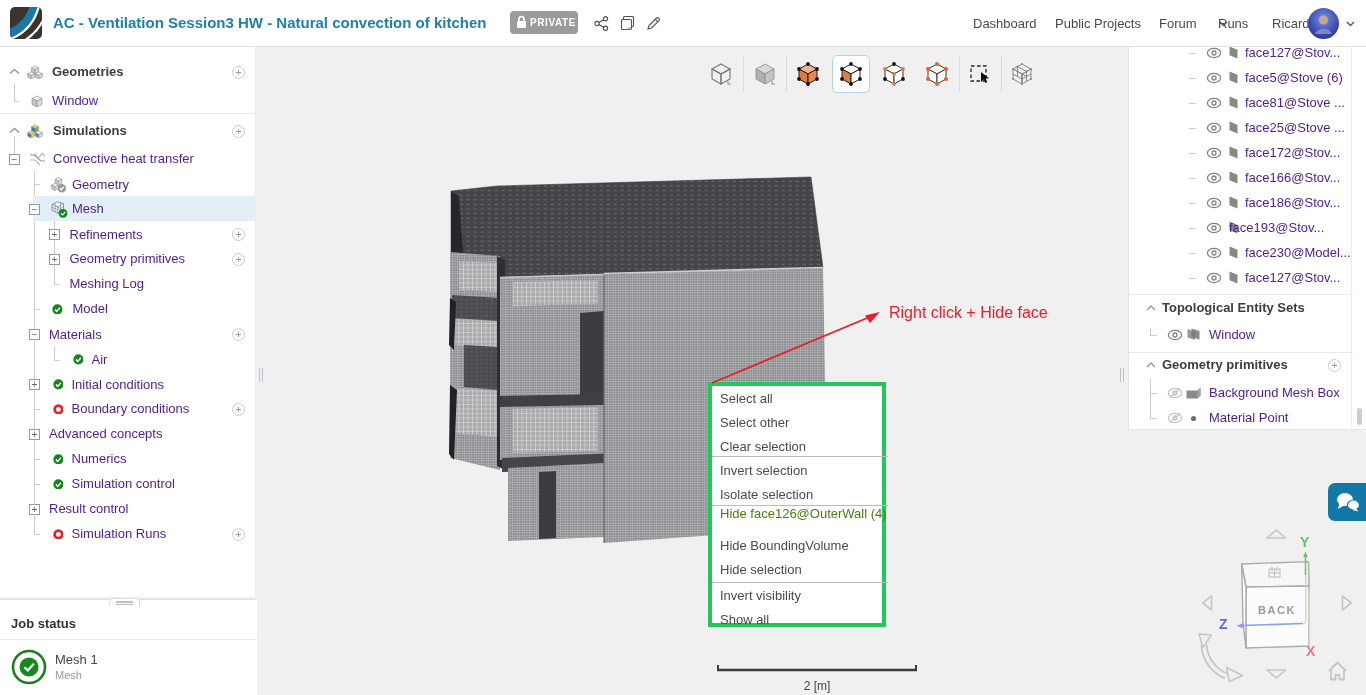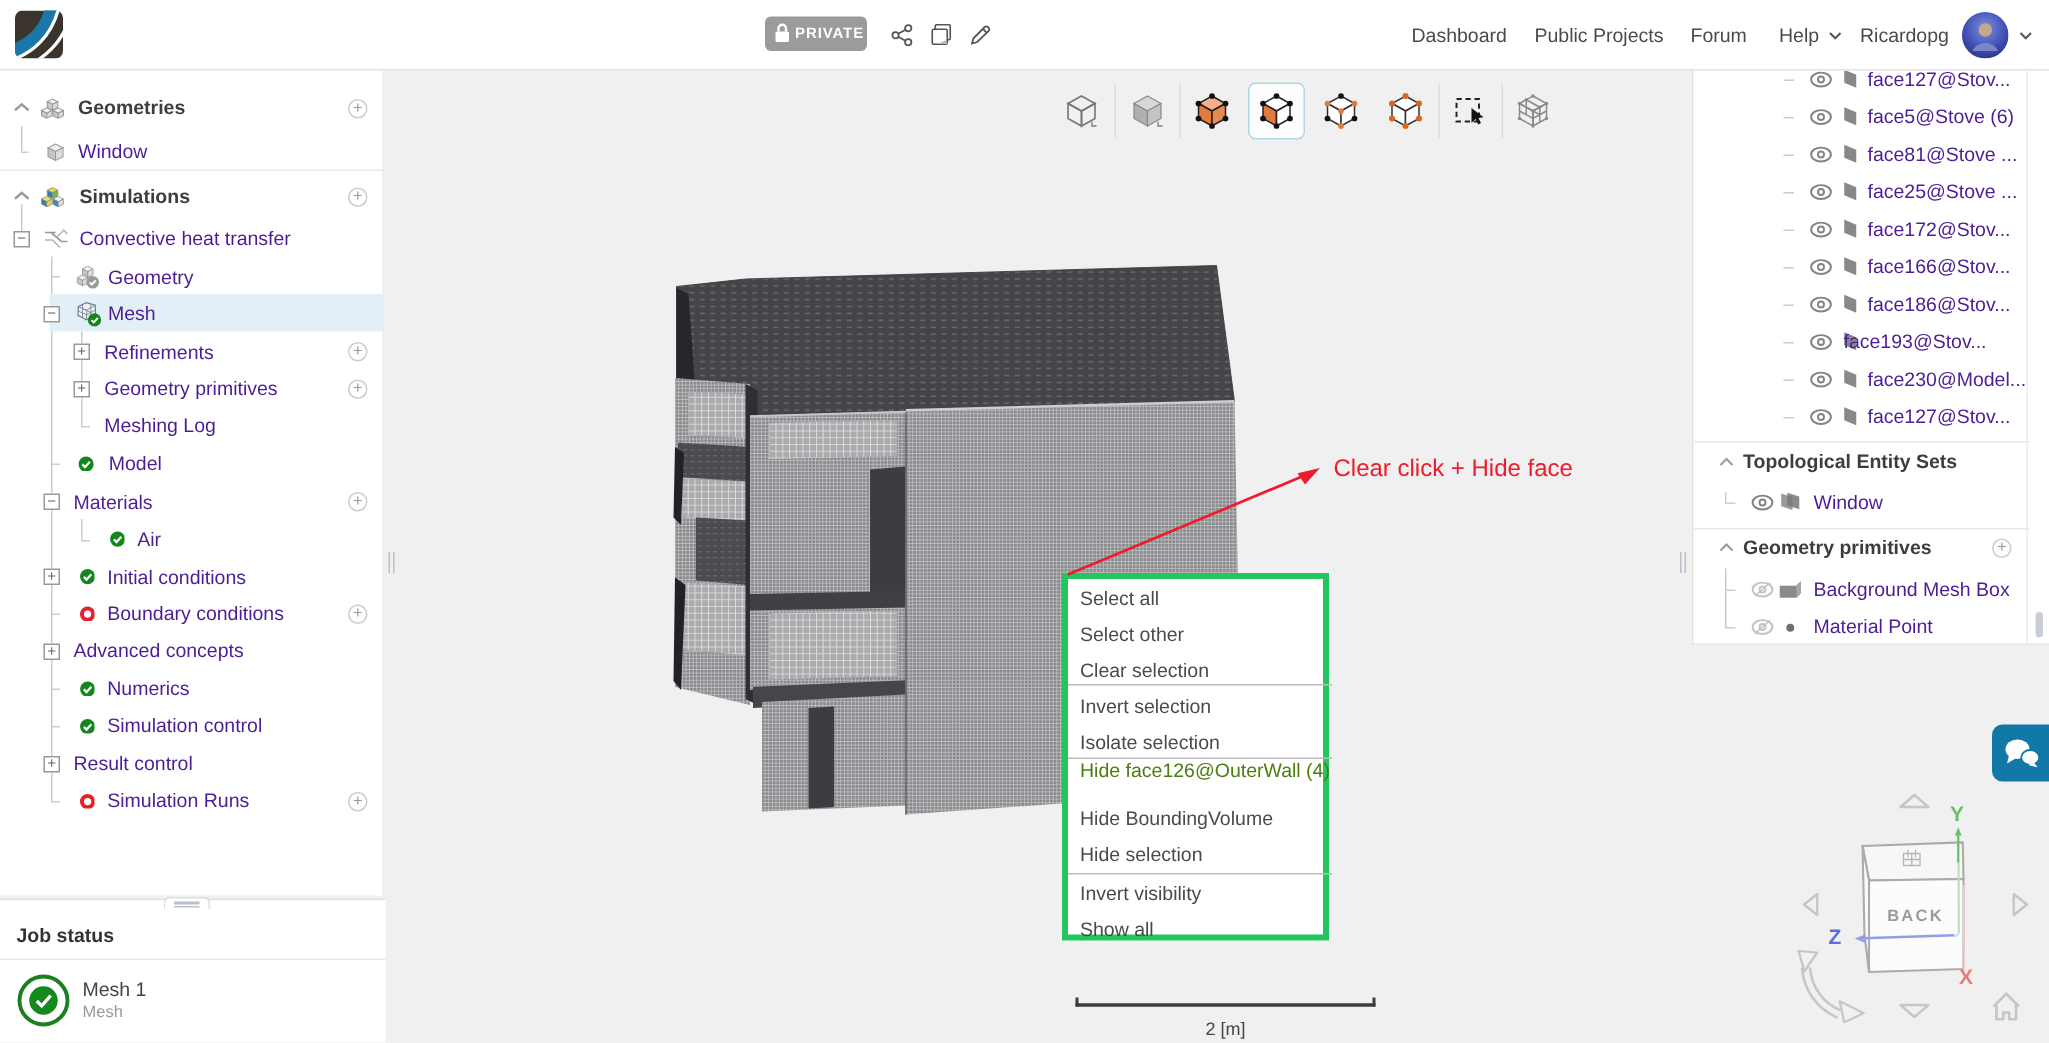--- a/index.html
+++ b/index.html
@@ -1,20 +1,20 @@
 <!DOCTYPE html>
 <html><head>
 <meta charset="utf-8">
 <style>
 * { margin:0; padding:0; box-sizing:border-box; }
 html,body { width:1366px; height:695px; overflow:hidden; font-family:"Liberation Sans",sans-serif; background:#f0f0f0; }
 .abs { position:absolute; }
 #header { position:absolute; left:0; top:0; width:1366px; height:47px; background:#fff; border-bottom:1px solid #e2e2e2; z-index:30; }
 #title { position:absolute; left:53px; top:14px; font-size:15px; font-weight:bold; color:#1c7fad; }
-.navitem { position:absolute; top:16px; font-size:13px; color:#4a4a4a; }
+.navitem { position:absolute; top:16px; font-size:13px; color:#4a4a4a;margin-left:32px; }
 #viewport { position:absolute; left:0; top:46px; width:1366px; height:649px; background:#f0f0f0; }
 #sidebar { position:absolute; left:0; top:0; width:256px; height:597px; background:#fff; z-index:10; border-right:1px solid #ececec; }
 #jobpanel { position:absolute; left:0; top:599px; width:257px; height:96px; background:#fff; border-top:1px solid #ddd; z-index:10;padding-left:46px; }
 .tlabel { position:absolute; top:4px; font-size:13px; color:#4c1d95; white-space:nowrap; }
 .tbold { font-weight:bold; color:#3d3d3d; }
 .plusbtn { position:absolute; width:13px; height:13px; border:1px solid #ccc; border-radius:50%; color:#999; font-size:11px; line-height:11px; text-align:center; background:#fff; }
 .ebox { position:absolute; width:11px; height:11px; border:1px solid #999; background:#fff; color:#666; font-size:10px; line-height:9px; text-align:center; }
 .gline { position:absolute; background:#ccc; }
 #rpanel { position:absolute; left:1128px; top:47px; width:238px; height:383px; background:#fff; border-left:1px solid #e3e3e3; border-bottom:1px solid #e5e5e5; z-index:10; }
 #menu { position:absolute; left:708px; top:382px; width:178px; height:245px; background:#fff; border:4px solid #22c55e; z-index:20; }
@@ -32,20 +32,21 @@
           <rect x="0" y="0" width="32" height="32" rx="5"></rect>
         </clipPath>
       </defs>
     <g clip-path="url(#lg)">
       <rect width="32" height="32" fill="#3b342e"></rect>
       <path d="M-5,28 C12,23 21.5,12 24.5,-3" stroke="#1a77aa" stroke-width="8.5" fill="none"></path>
       <path d="M-4,33.5 C13,28.5 24.5,16 29,-1" stroke="#ffffff" stroke-width="2.2" fill="none"></path>
       <path d="M-2,40.5 C16,36 29,24 35,9" stroke="#ffffff" stroke-width="2.2" fill="none"></path>
     </g>
   </svg>
+  <div id="title">AC - Ventilation Session3 HW - Natural convection of kitchen</div>
   <div class="abs" style="left:510px;top:11px;width:68px;height:23px;background:#9b9b9b;border-radius:4px;">
     <svg class="abs" style="left:6px;top:4px" width="11" height="14" viewBox="0 0 11 14">
         <rect x="1" y="6" width="9" height="7" rx="1" fill="#fff"></rect>
         <path d="M3,6 V4 a2.5,2.5 0 0 1 5,0 V6" fill="none" stroke="#fff" stroke-width="1.6"></path>
       </svg>
     <div class="abs" style="left:20px;top:6px;font-size:10px;font-weight:bold;color:#fff;letter-spacing:.6px">PRIVATE</div>
   </div>
   <svg class="abs" style="left:594px;top:16px" width="15" height="15" viewBox="0 0 15 15" fill="none" stroke="#555" stroke-width="1.2">
     <circle cx="11.5" cy="2.8" r="2.1"></circle>
       <circle cx="3" cy="7.5" r="2.1"></circle>
@@ -57,21 +58,21 @@
     <rect x="1.5" y="3.5" width="10" height="10" rx="1" fill="#fff"></rect>
     <path d="M5,13.3 h6.5 l-1,-2.5 z" fill="#bbb" stroke="none"></path>
   </svg>
   <svg class="abs" style="left:646px;top:16px" width="15" height="15" viewBox="0 0 15 15" fill="none" stroke="#555" stroke-width="1.2">
     <path d="M2,13 l1,-3.5 L10.5,2 a1.4,1.4 0 0 1 2,0 l0.6,0.6 a1.4,1.4 0 0 1 0,2 L5.5,12 Z"></path>
     <path d="M9.5,3.5 l2.2,2.2"></path>
   </svg>
   <div class="navitem" style="left:941px">Dashboard</div>
   <div class="navitem" style="left:1023px">Public Projects</div>
   <div class="navitem" style="left:1127px">Forum</div>
-  <div class="navitem" style="left:1186px">Help</div>
+  <div class="navitem" style="left:1186px">Runs</div>
   <svg class="abs" style="left:1219px;top:21px" width="9" height="6" viewBox="0 0 9 6" fill="none" stroke="#555" stroke-width="1.4">
       <path d="M1,1 L4.5,4.5 L8,1"></path>
     </svg>
   <div class="navitem" style="left:1240px">Ricardopg</div>
   <svg class="abs" style="left:1308px;top:8px" width="31" height="31" viewBox="0 0 31 31">
     <defs>
         <radialGradient id="av" cx="0.5" cy="0.35" r="0.8">
           <stop offset="0" stop-color="#7b8fe0"></stop>
           <stop offset="0.6" stop-color="#3a4ab0"></stop>
           <stop offset="1" stop-color="#232a70"></stop>
@@ -530,21 +531,21 @@
       <circle cx="3" cy="7" r="1.1" fill="#8a8a8a"></circle>
       <circle cx="12" cy="12" r="1.1" fill="#8a8a8a"></circle>
       <circle cx="7.5" cy="4.5" r="1.1" fill="#8a8a8a"></circle>
       <circle cx="16.5" cy="9.5" r="1.1" fill="#8a8a8a"></circle>
     </svg>
 </div>
 <svg class="abs" style="left:700px;top:300px;z-index:25" width="200" height="90" viewBox="0 0 200 90">
 <line x1="12" y1="83" x2="172" y2="16" stroke="#ee1b2b" stroke-width="1.8"></line>
 <polygon points="180,12 165,15.5 170,23" fill="#ee1b2b"></polygon>
 </svg>
-<div class="abs" style="left:889px;top:304px;font-size:16px;color:#ee1b2b;z-index:25">Clear click + Hide face</div>
+<div class="abs" style="left:889px;top:304px;font-size:16px;color:#ee1b2b;z-index:25">Right click + Hide face</div>
 <svg class="abs" style="left:714px;top:662px" width="206" height="32" viewBox="0 0 206 32">
 <path d="M4,3 V9 M202,3 V9" stroke="#3c3c3c" stroke-width="2"></path>
 <line x1="3" y1="8" x2="203" y2="8" stroke="#3c3c3c" stroke-width="2.4"></line>
 <text x="103" y="28" font-size="12" fill="#444" text-anchor="middle" font-family="Liberation Sans">2 [m]</text>
 </svg>
 <svg class="abs" style="left:1190px;top:525px" width="170" height="165" viewBox="0 0 170 165">
 <g fill="none" stroke="#c6c6c6" stroke-width="1.6" stroke-linejoin="round">
 <polygon points="86.3,5 77,13 95.6,13"></polygon>
 <polygon points="12.7,78 21.5,71 21.5,85"></polygon>
 <polygon points="161.3,78 152.5,71 152.5,85"></polygon>

